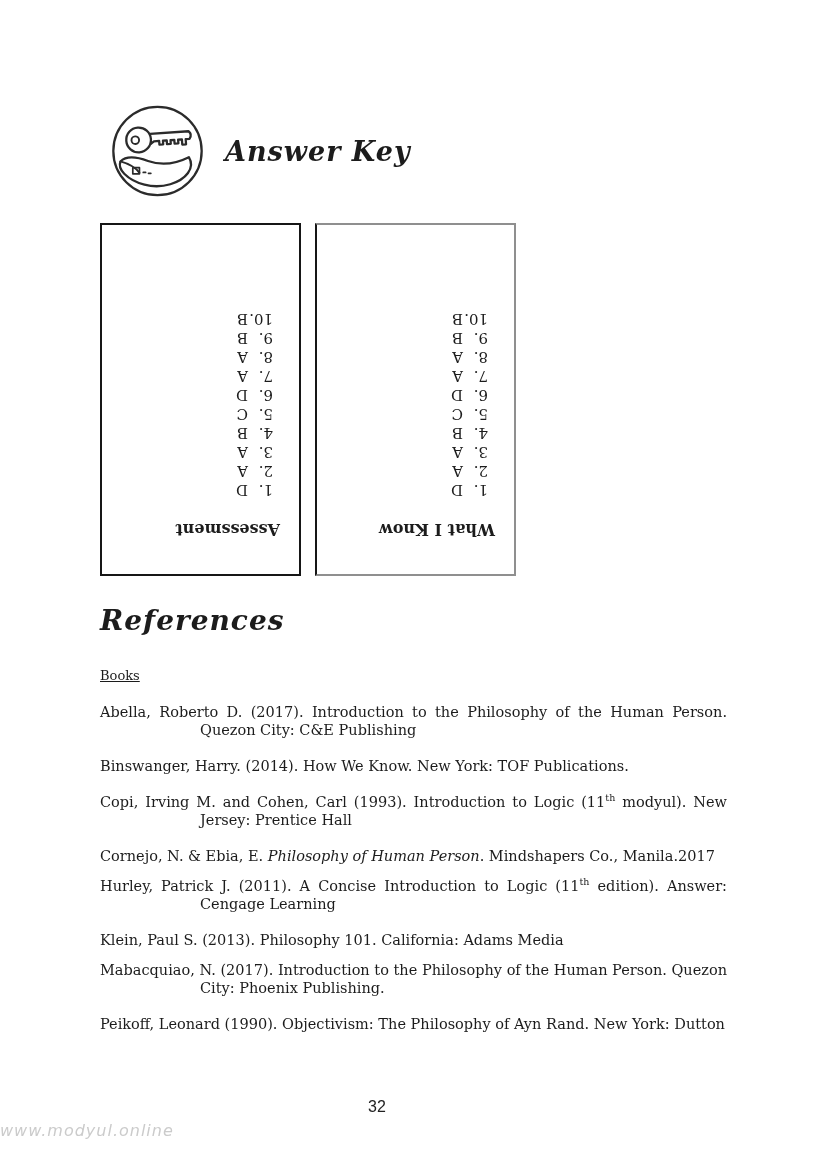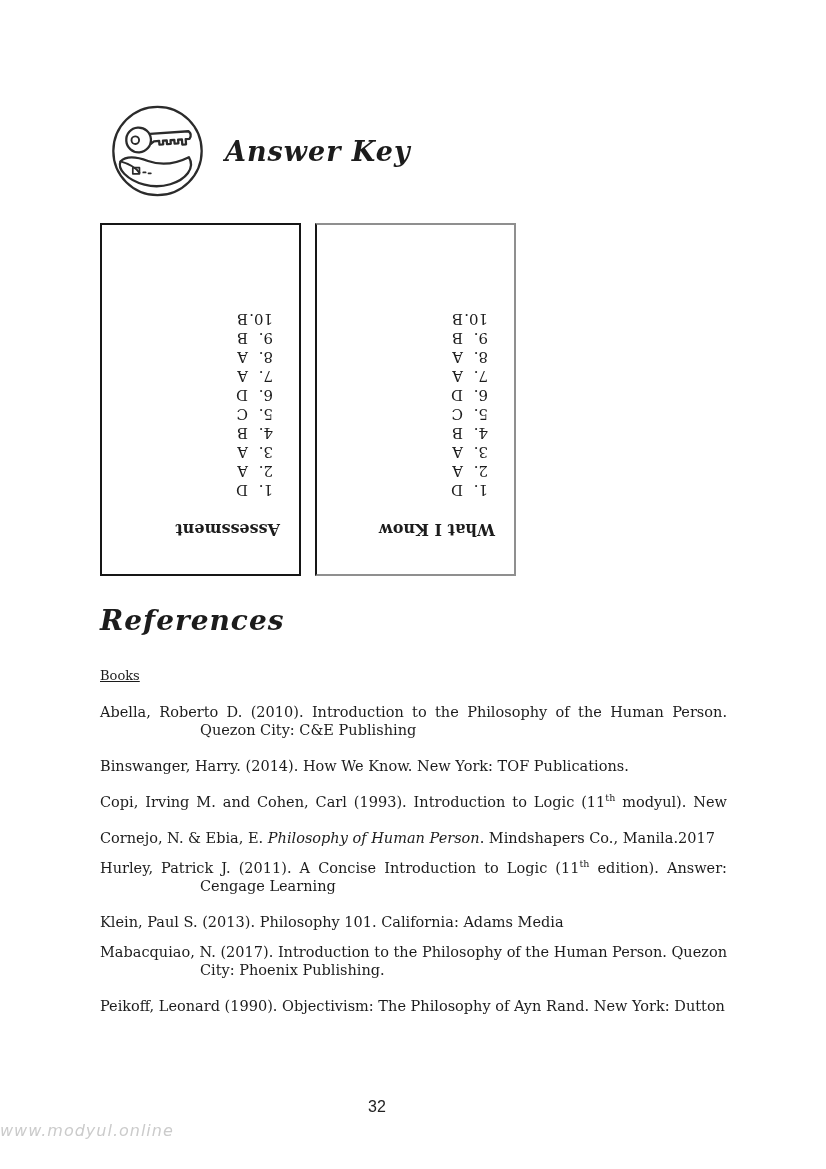--- a/index.html
+++ b/index.html
@@ -100,28 +100,29 @@
           <div class="ans-line"><span class="ans-num">9.</span><span class="ans-letter">B</span></div>
           <div class="ans-line"><span class="ans-num">10.</span><span class="ans-letter">B</span></div>
         </div>
       </div>
   </div>
 
   <div class="refs-heading">References</div>
   <div class="books-sub">Books</div>
   <div class="refs">
       <div class="ref-entry">
-        <span class="ref-line jline"><span>Abella, Roberto D. (2010). Introduction to the Philosophy of the Human Person.</span></span>
+        <span class="ref-line jline"><span>Abella, Roberto D. (2017). Introduction to the Philosophy of the Human Person.</span></span>
         <span class="ref-line cont"><span>Quezon City: C&amp;E Publishing</span></span>
       </div>
       <div class="ref-entry">
         <span class="ref-line"><span>Binswanger, Harry. (2014). How We Know. New York: TOF Publications.</span></span>
       </div>
       <div class="ref-entry">
         <span class="ref-line jline"><span>Copi, Irving M. and Cohen, Carl (1993). Introduction to Logic (11</span><sup>th</sup><span> modyul). New</span></span>
+        <span class="ref-line cont"><span>Jersey: Prentice Hall</span></span>
       </div>
       <div class="ref-entry">
         <span class="ref-line"><span>Cornejo, N. &amp; Ebia, E. </span><i>Philosophy of Human Person</i><span>. Mindshapers Co., Manila.2017</span></span>
       </div>
       <div class="ref-entry">
         <span class="ref-line jline"><span>Hurley, Patrick J. (2011). A Concise Introduction to Logic (11</span><sup>th</sup><span> edition). Answer:</span></span>
         <span class="ref-line cont"><span>Cengage Learning</span></span>
       </div>
       <div class="ref-entry">
         <span class="ref-line"><span>Klein, Paul S. (2013). Philosophy 101. California: Adams Media</span></span>

